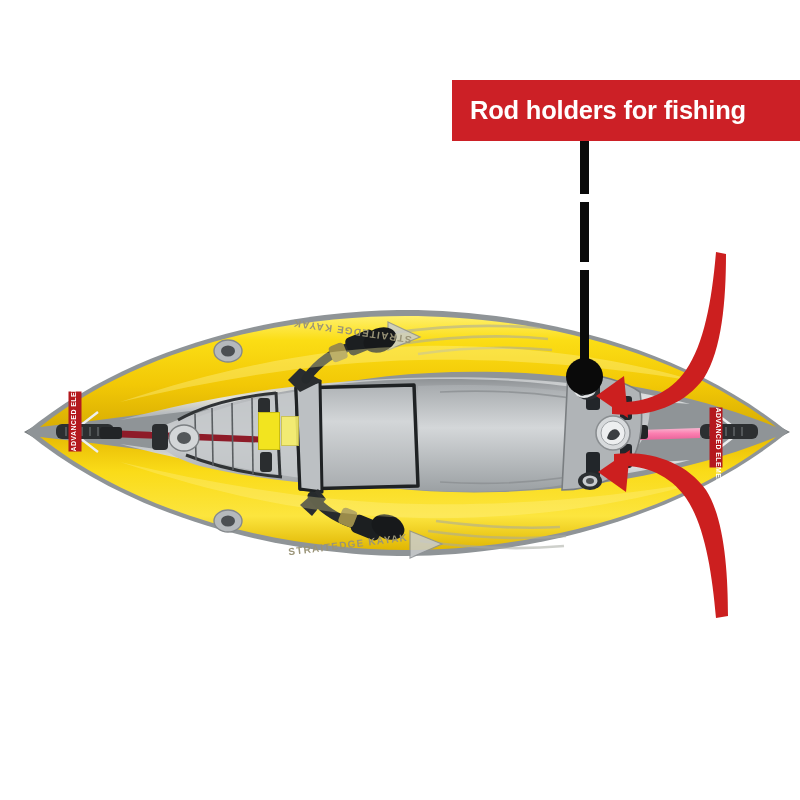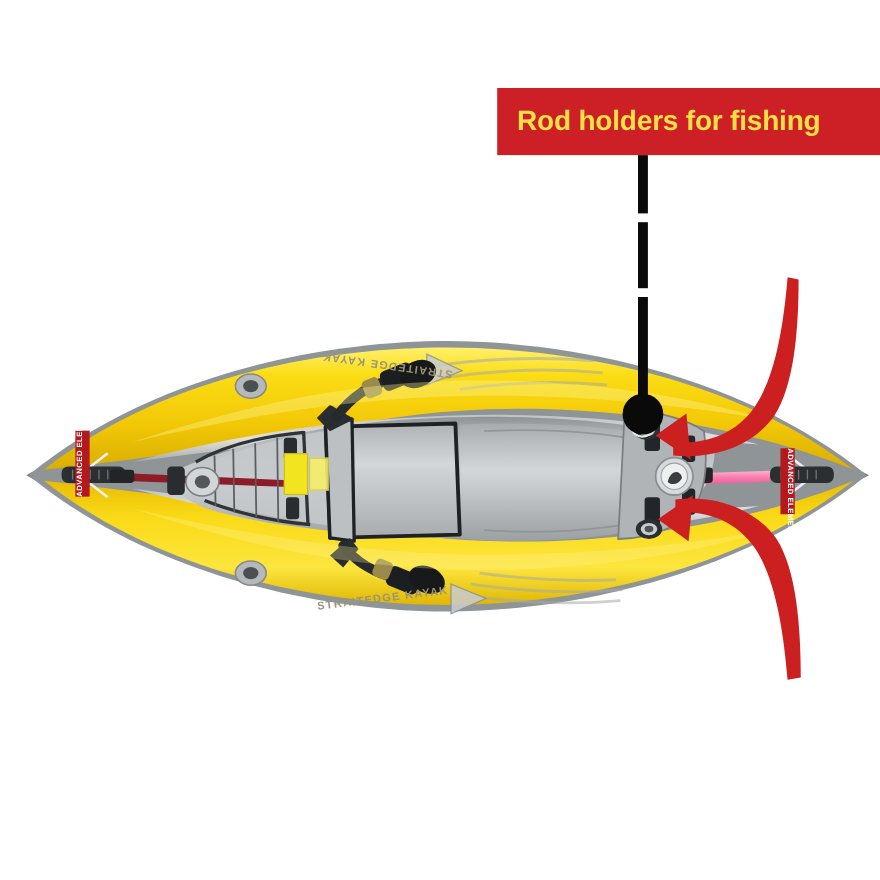--- a/index.html
+++ b/index.html
@@ -26,21 +26,21 @@
     top: 80px;
     width: 348px;
     height: 61px;
     background: #CC2026;
     display: flex;
     align-items: center;
     box-sizing: border-box;
     padding-left: 18px;
   }
   .callout-banner-text {
-    color: #fde047;
+    color: #ffffff;
     font-size: 25.5px;
     font-weight: bold;
     letter-spacing: -0.2px;
     white-space: nowrap;
     font-family: "Liberation Sans", sans-serif;
   }
 
   
   .leader-line {
     position: absolute;

